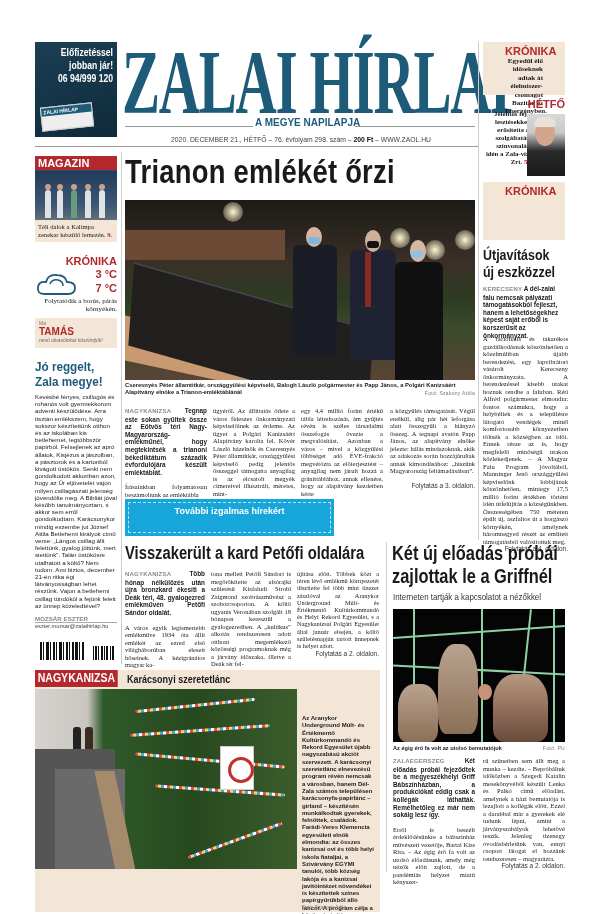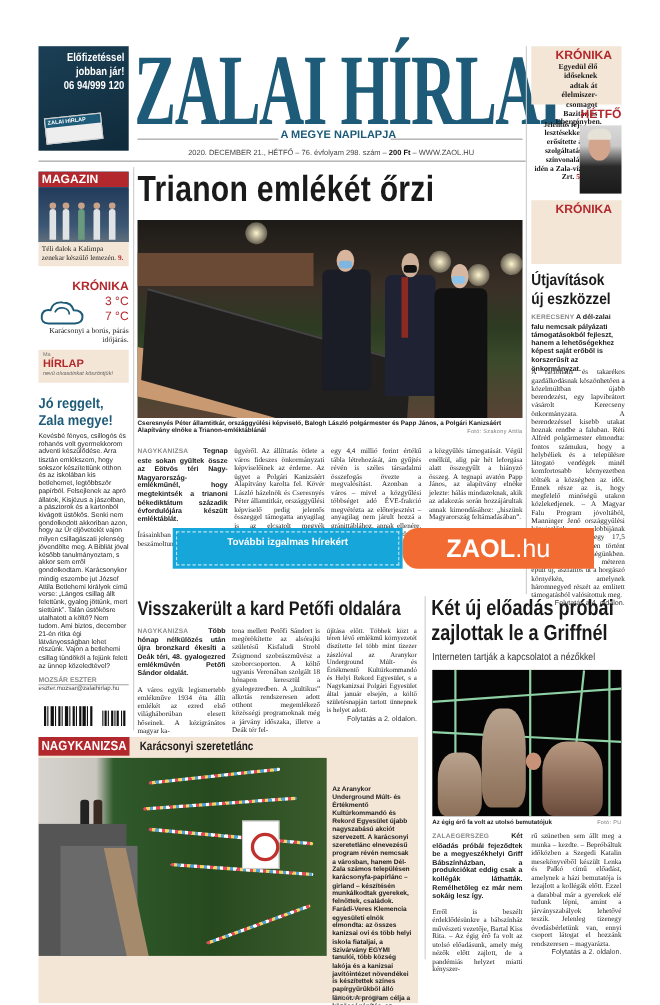--- a/index.html
+++ b/index.html
@@ -42,21 +42,21 @@
 
   
   #magazin { left: 35px; top: 156px; width: 82px; height: 64px; background: #2c4c70; overflow: hidden; }
   #magazin .hdr { background: #b3282d; color: #fff; font-family: "Liberation Sans", sans-serif; font-weight: bold; font-size: 11px; padding: 1px 3px; }
   #magazin .stage { position: absolute; left: 0; top: 15px; width: 82px; height: 49px; background: linear-gradient(#233b5a, #3c5774 70%, #5f6f7c); }
   .person { position: absolute; bottom: 2px; width: 6px; height: 28px; border-radius: 3px 3px 0 0; background: #e0e3e6; }
   .person::before { content: ""; position: absolute; top: -6px; left: 0; width: 6px; height: 6px; border-radius: 50%; background: #c9a088; }
   #magcap { left: 35px; top: 220px; width: 82px; background: #f3e6d6; padding: 3px; font-size: 6.6px; line-height: 8px; }
   #idojaras { left: 35px; top: 255px; width: 82px; text-align: right; }
   #idojaras .t { font-family: "Liberation Sans", sans-serif; font-weight: bold; color: #b3282d; font-size: 11px; line-height: 12px; }
-  #idojaras .tv { font-family: "Liberation Sans", sans-serif; font-weight: normal; color: #b3282d; font-size: 11px; line-height: 14px; }
+  #idojaras .tv { font-family: "Liberation Sans", sans-serif; font-weight: bold; color: #b3282d; font-size: 11px; line-height: 14px; }
   #cloud { left: 36px; top: 270px; }
   #fore { left: 35px; top: 297px; width: 82px; text-align: right; font-size: 7px; line-height: 8.2px; }
   #nevnap { left: 35px; top: 318px; width: 82px; height: 30px; background: #f3e6d6; padding: 2px 4px; font-family: "Liberation Sans", sans-serif; }
   #nevnap .ma { font-size: 5px; color: #777; }
   #nevnap .n { font-weight: bold; color: #b3282d; font-size: 10px; line-height: 11px; }
   #nevnap .k { font-size: 5px; color: #666; font-style: italic; }
   #jor { left: 35px; top: 360px; width: 85px; font-family: "Liberation Sans", sans-serif; font-weight: bold; color: #1d5b78; font-size: 13px; line-height: 14.5px; transform: scaleX(0.9); transform-origin: left; }
   #jorbody { left: 35px; top: 393px; width: 82px; font-family: "Liberation Sans", sans-serif; font-size: 6.2px; line-height: 7.2px; }
   #author { left: 35px; top: 615px; width: 82px; font-family: "Liberation Sans", sans-serif; }
   #author .a { font-weight: bold; color: #888; font-size: 6.2px; border-bottom: 1px solid #aaa; }
@@ -76,21 +76,21 @@
   #maincap { left: 125px; top: 382px; width: 350px; font-family: "Liberation Sans", sans-serif; font-weight: bold; font-size: 5.8px; line-height: 7px; }
   #mainfoto { left: 380px; top: 390px; width: 95px; }
   .col { position: absolute; font-size: 6.5px; line-height: 7.5px; text-align: justify; }
   #mc1 { left: 125px; top: 407px; width: 82px; }
   #mc2 { left: 213px; top: 407px; width: 82px; }
   #mc3 { left: 301px; top: 407px; width: 82px; }
   #mc4 { left: 390px; top: 407px; width: 85px; }
   #maincont { left: 390px; top: 482px; width: 85px; }
 
   
-  #banner { left: 125px; top: 480px; width: 383px; height: 37px; display: flex; margin-left: 32px; }
+  #banner { left: 125px; top: 499px; width: 350px; height: 37px; display: flex; }
   #banner .lft { flex: 0 0 209px; background: #16a6d9; color: #fff; font-family: "Liberation Sans", sans-serif; font-weight: bold; font-size: 9px; line-height: 11px; text-align: center; padding-top: 7px; position: relative; }
   #banner .lft::after { content: ""; position: absolute; left: 3px; top: 3px; right: 3px; bottom: 3px; border: 1px dashed rgba(255,255,255,0.7); }
   #banner .rgt { flex: 1; background: #f26b32; color: #fff; font-family: "Liberation Sans", sans-serif; font-weight: bold; font-size: 23px; line-height: 37px; text-align: center; border-radius: 14px 0 0 14px; }
   #banner .rgt span { font-weight: normal; }
 
   
   #kardh { left: 125px; top: 542px; width: 180px; font-family: "Liberation Sans", sans-serif; font-weight: bold; font-size: 18px; line-height: 22px; white-space: nowrap; transform: scaleX(0.82); transform-origin: left; }
   #kc1 { left: 125px; top: 570px; width: 80px; }
   #kc2 { left: 211px; top: 570px; width: 80px; }
   #kc3 { left: 297px; top: 570px; width: 82px; }
@@ -183,25 +183,25 @@
 
 <div id="idojaras" class="abs">
   <div class="t">KRÓNIKA</div>
   <div class="tv">3 °C</div>
   <div class="tv">7 °C</div>
 </div>
 <svg id="cloud" class="abs" width="42" height="28" viewBox="0 0 42 28">
   <path d="M8 24 Q1 24 2 17 Q3 11 10 12 Q12 4 21 5 Q29 5 31 12 Q39 12 39 18 Q39 24 32 24 Z" fill="none" stroke="#1d5b78" stroke-width="1.8"></path>
   <path d="M14 14 Q16 9 22 10 Q27 11 27 16" fill="none" stroke="#1d5b78" stroke-width="1.5"></path>
 </svg>
-<div id="fore" class="abs">Karácsonyi a borús, párás időjárás.</div>
+<div id="fore" class="abs">Folytatódik a borús, párás környékén.</div>
 
 <div id="nevnap" class="abs">
   <div class="ma">Ma</div>
-  <div class="n">HÍRLAP</div>
+  <div class="n">TAMÁS</div>
   <div class="k">nevű olvasóinkat köszöntjük!</div>
 </div>
 
 <div id="jor" class="abs">Jó reggelt, Zala megye!</div>
 <div id="jorbody" class="abs">Kevésbé fényes, csillogós és rohanós volt gyermekkorom adventi készülődése. Arra tisztán emlékszem, hogy sokszor készítettünk otthon és az iskolában kis betlehemet, legtöbbször papírból. Felsejlenek az apró állatok, Kisjézus a jászolban, a pásztorok és a kartonból kivágott üstökös. Senki nem gondolkodott akkoriban azon, hogy az Úr eljövetelét vajon milyen csillagászati jelenség jövendölte meg. A Bibliát jóval később tanulmányoztam, s akkor sem erről gondolkodtam. Karácsonykor mindig eszembe jut József Attila Betlehemi királyok című verse: „Lángos csillag állt felettünk, gyalog jöttünk, mert siettünk”. Talán üstökösre utalhatott a költő? Nem tudom. Ami biztos, december 21-én ritka égi látványosságban lehet részünk. Vajon a betlehemi csillag tündököl a fejünk felett az ünnep közeledtével?</div>
 <div id="author" class="abs">
   <div class="a">MOZSÁR ESZTER</div>
   <div class="e">eszter.mozsar@zalaihirlap.hu</div>
 </div>
 <svg id="barcode" class="abs" viewBox="0 0 78 24">
@@ -259,21 +259,20 @@
 </div>
 <div id="mc2" class="col">ügyéről. Az állíttatás ötlete a város fideszes önkormányzati képviselőinek az érdeme. Az ügyet a Polgári Kanizsáért Alapítvány karolta fel. Kövér László házelnök és Cseresnyés Péter államtitkár, országgyűlési képviselő pedig jelentős összeggel támogatta anyagilag is az elcsatolt megyék címereivel illusztrált, méretes, mint-</div>
 <div id="mc3" class="col">egy 4,4 millió forint értékű tábla létrehozását, ám gyűjtés révén is széles társadalmi összefogás övezte a megvalósítást. Azonban a város – mivel a közgyűlési többséget adó ÉVE-frakció megvétózta az előterjesztést – anyagilag nem járult hozzá a gránittáblához, annak ellenére, hogy az alapítvány kezdetben kérte</div>
 <div id="mc4" class="col">a közgyűlés támogatását. Végül enélkül, alig pár hét leforgása alatt összegyűlt a hiányzó összeg. A tegnapi avatón Papp János, az alapítvány elnöke jelezte: hálás mindazoknak, akik az adakozás során hozzájárultak annak kimondásához: „hiszünk Magyarország feltámadásában”.</div>
 <div id="maincont" class="abs cont">Folytatás a 3. oldalon.</div>
 
 <div id="banner" class="abs">
   <div class="lft">
     <div>További izgalmas hírekért</div>
   </div>
-  <div class="rgt"><b>ZAOL</b><span>.hu</span></div>
 </div>
 
 <div id="kardh" class="abs">Visszakerült a kard Petőfi oldalára</div>
 <div id="kc1" class="col">
   <div class="lead" style="margin-bottom:7px;"><span class="kick">NAGYKANIZSA</span> <span>Több hónap nélkülözés után újra bronzkard ékesíti a Deák téri, 48. gyalogezred emlékművén Petőfi Sándor oldalát.</span></div>
   <div>A város egyik legismertebb emlékműve 1934 óta állít emlékét az ezred első világháborúban elesett hőseinek. A kézigránátos magyar ka-</div>
 </div>
 <div id="kc2" class="col">tona mellett Petőfi Sándort is megörökítette az alsórajki születésű Kisfaludi Strobl Zsigmond szobrászművész a szoborcsoporton. A költő ugyanis Veronában szolgált 18 hónapon keresztül a gyalogezredben. A „kultikus” alkotás rendszeresen adott otthont megemlékező közösségi programoknak még a járvány időszaka, illetve a Deák tér fel-</div>
 <div id="kc3" class="col" style="font-size:6.3px;line-height:7.2px;">újítása előtt. Többek közt a téren lévő emlékmű környezetét díszítette fel több mint tízezer zászlóval az Aranykor Underground Múlt- és Értékmentő Kultúrkommandó és Helyi Rekord Egyesület, s a Nagykanizsai Polgári Egyesület által január elsején, a költő születésnapján tartott ünnepnek is helyet adott.</div>
 <div id="kardcont" class="abs cont">Folytatás a 2. oldalon.</div>

